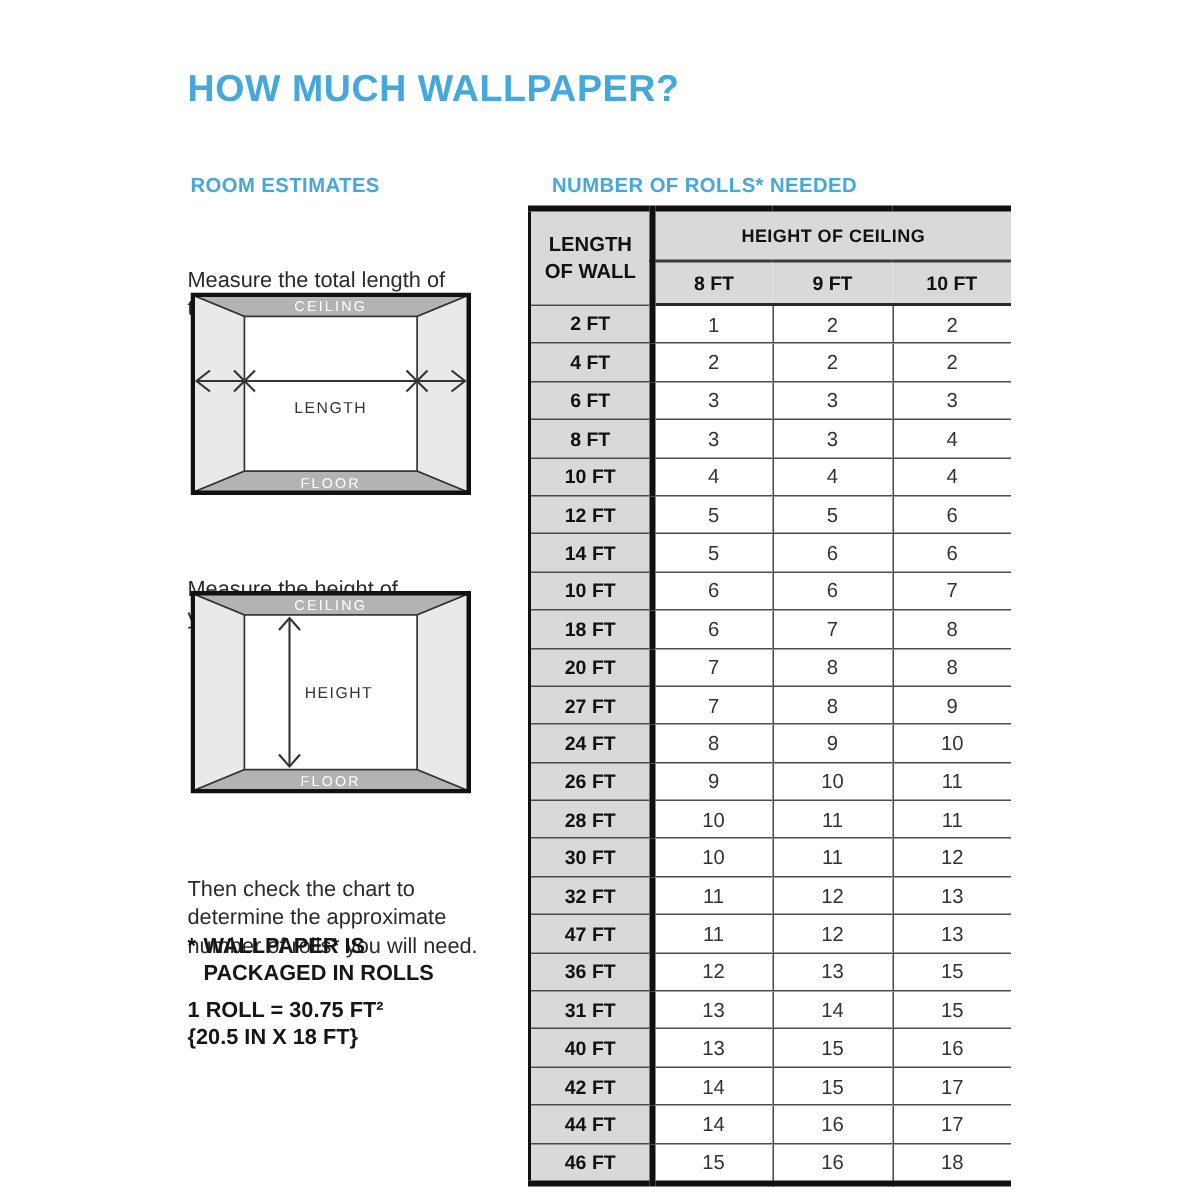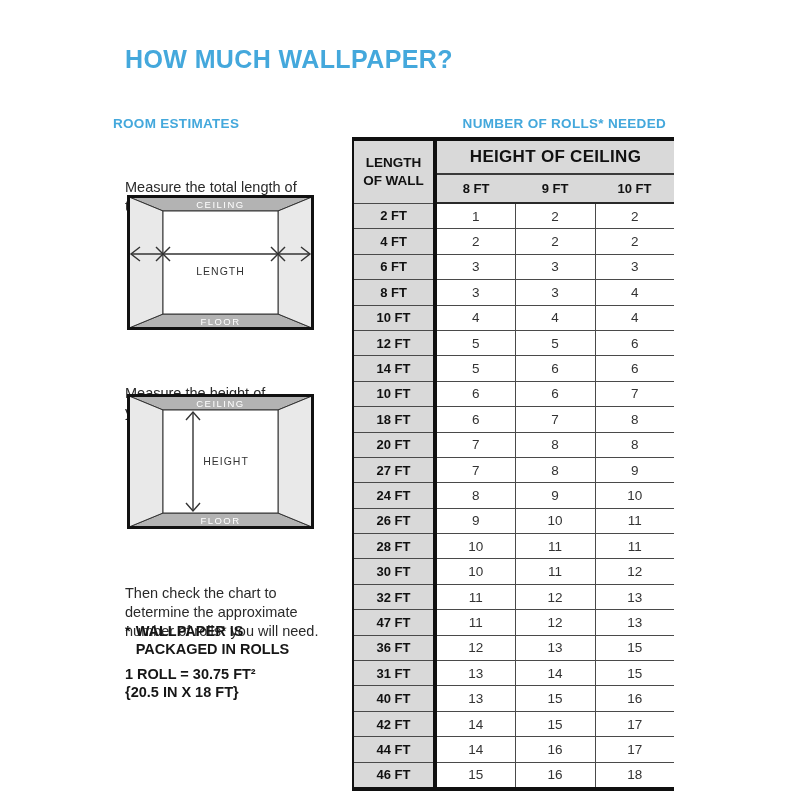--- a/index.html
+++ b/index.html
@@ -11,22 +11,22 @@
 
   .page-title {
     left:125px; top:28px;
     font-size:25px; font-weight:bold; letter-spacing:0.4px;
     color:#44a8dc;
   }
   .section-heading {
     font-size:13.5px; font-weight:bold; letter-spacing:0.3px;
     color:#44a8dc;
   }
-  #room-estimates-heading { left:113px; top:116px; }
-  #rolls-heading { left:345px; top:116px; width:321px; text-align:right; }
+  #room-estimates-heading { left:127px; top:116px; }
+  #rolls-heading { left:368px; top:116px; width:321px; text-align:left; }
 
   .body-text {
     font-size:14.5px; color:#2a2a2a; line-height:1.3;
     white-space:pre-line;
     margin-top:36px;
   }
   #step1 { left:125px; top:142px; }
   #step2 { left:125px; top:348px; }
   #step3 { left:125px; top:548px; }
 
@@ -53,21 +53,21 @@
   }
   table.rolls th, table.rolls td { text-align:center; vertical-align:middle; padding:0; }
   th.corner {
     background:#d9d9d9; width:82px;
     border-right:4px solid #101010;
     font-size:13.5px; font-weight:bold; color:#111;
     white-space:pre-line; line-height:1.3;
   }
   th.group {
     background:#d9d9d9; height:32px;
-    font-size:17px; font-weight:bold; color:#111; letter-spacing:0.3px;
+    font-size:12px; font-weight:bold; color:#111; letter-spacing:0.3px;
     border-bottom:2px solid #3a3a3a;
   }
   th.sub {
     background:#d9d9d9; height:27px;
     font-size:13px; font-weight:bold; color:#111;
     border-bottom:2px solid #2a2a2a;
   }
   tbody th.row-label {
     background:#d9d9d9;
     font-size:13px; font-weight:bold; color:#111;

